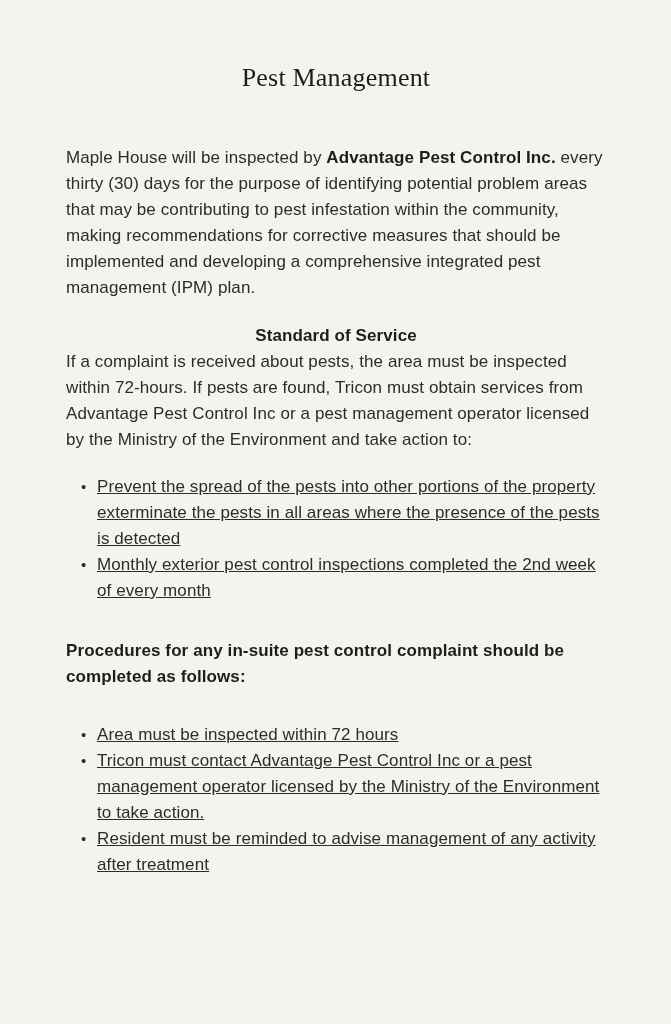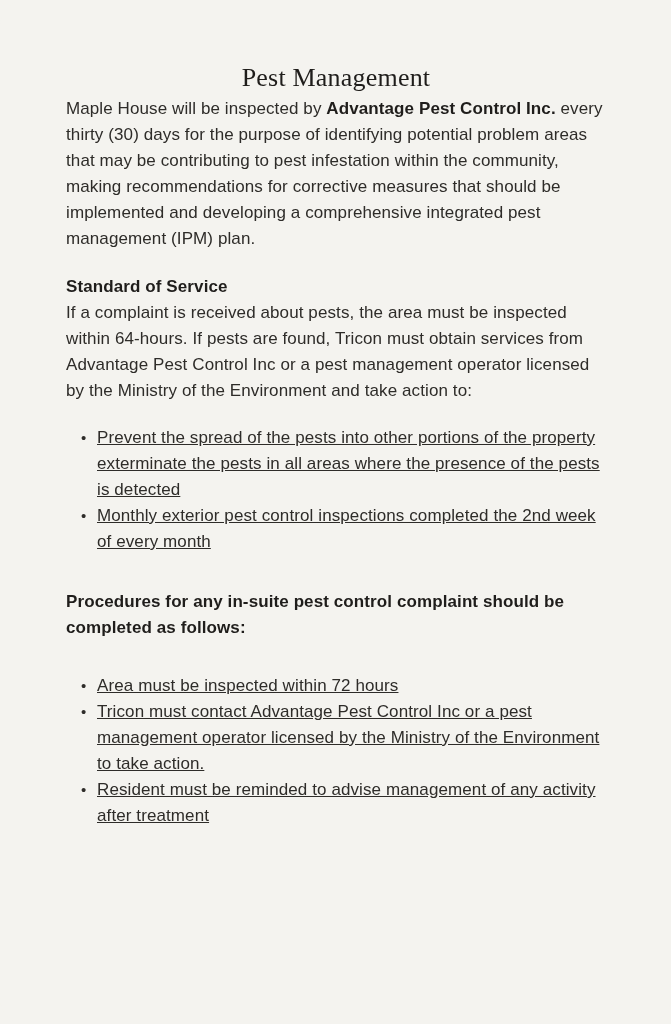--- a/index.html
+++ b/index.html
@@ -28,24 +28,24 @@
     line-height: 36px;
     text-align: center;
     color: var(--strong);
     letter-spacing: 0.2px;
   }
   .body-text {
     font-size: 17px;
     line-height: 26px;
     letter-spacing: 0.1px;
   }
-  .intro { }
+  .intro { margin-top: 49px; }
   .intro b, .section-heading, .block-heading { font-weight: 700; color: var(--strong); }
   .section { margin-top: 22px; }
-  .section-heading { display: block; }
+  .section-heading { display: block; text-align: center; }
   ul.bullet-list {
     list-style: none;
     margin-top: 21px;
   }
   ul.bullet-list.second { margin-top: 32px; }
   ul.bullet-list li {
     position: relative;
     padding-left: 31px;
     font-size: 17px;
     line-height: 26px;
@@ -72,21 +72,21 @@
 <body>
 
 <div class="page">
   <div class="content">
 
     <h1 class="doc-title">Pest Management</h1>
 
     <p class="body-text intro"><span>Maple House will be inspected by </span><b>Advantage Pest Control Inc.</b><span> every thirty (30) days for the purpose of identifying potential problem areas that may be contributing to pest infestation within the community, making recommendations for corrective measures that should be implemented and developing a comprehensive integrated pest management (IPM) plan.</span></p>
 
     <div class="body-text section">
-      <span class="section-heading">Standard of Service</span><span>If a complaint is received about pests, the area must be inspected within 64-hours. If pests are found, Tricon must obtain services from Advantage Pest Control Inc or a pest management operator licensed by the Ministry of the Environment and take action to:</span>
+      <span class="section-heading">Standard of Service</span><span>If a complaint is received about pests, the area must be inspected within 72-hours. If pests are found, Tricon must obtain services from Advantage Pest Control Inc or a pest management operator licensed by the Ministry of the Environment and take action to:</span>
     </div>
 
     <ul class="bullet-list">
       <li>Prevent the spread of the pests into other portions of the property exterminate the pests in all areas where the presence of the pests is detected</li>
       <li>Monthly exterior pest control inspections completed the 2nd week of every month</li>
     </ul>
 
     <p class="block-heading">Procedures for any in-suite pest control complaint should be completed as follows:</p>
 
     <ul class="bullet-list second">

